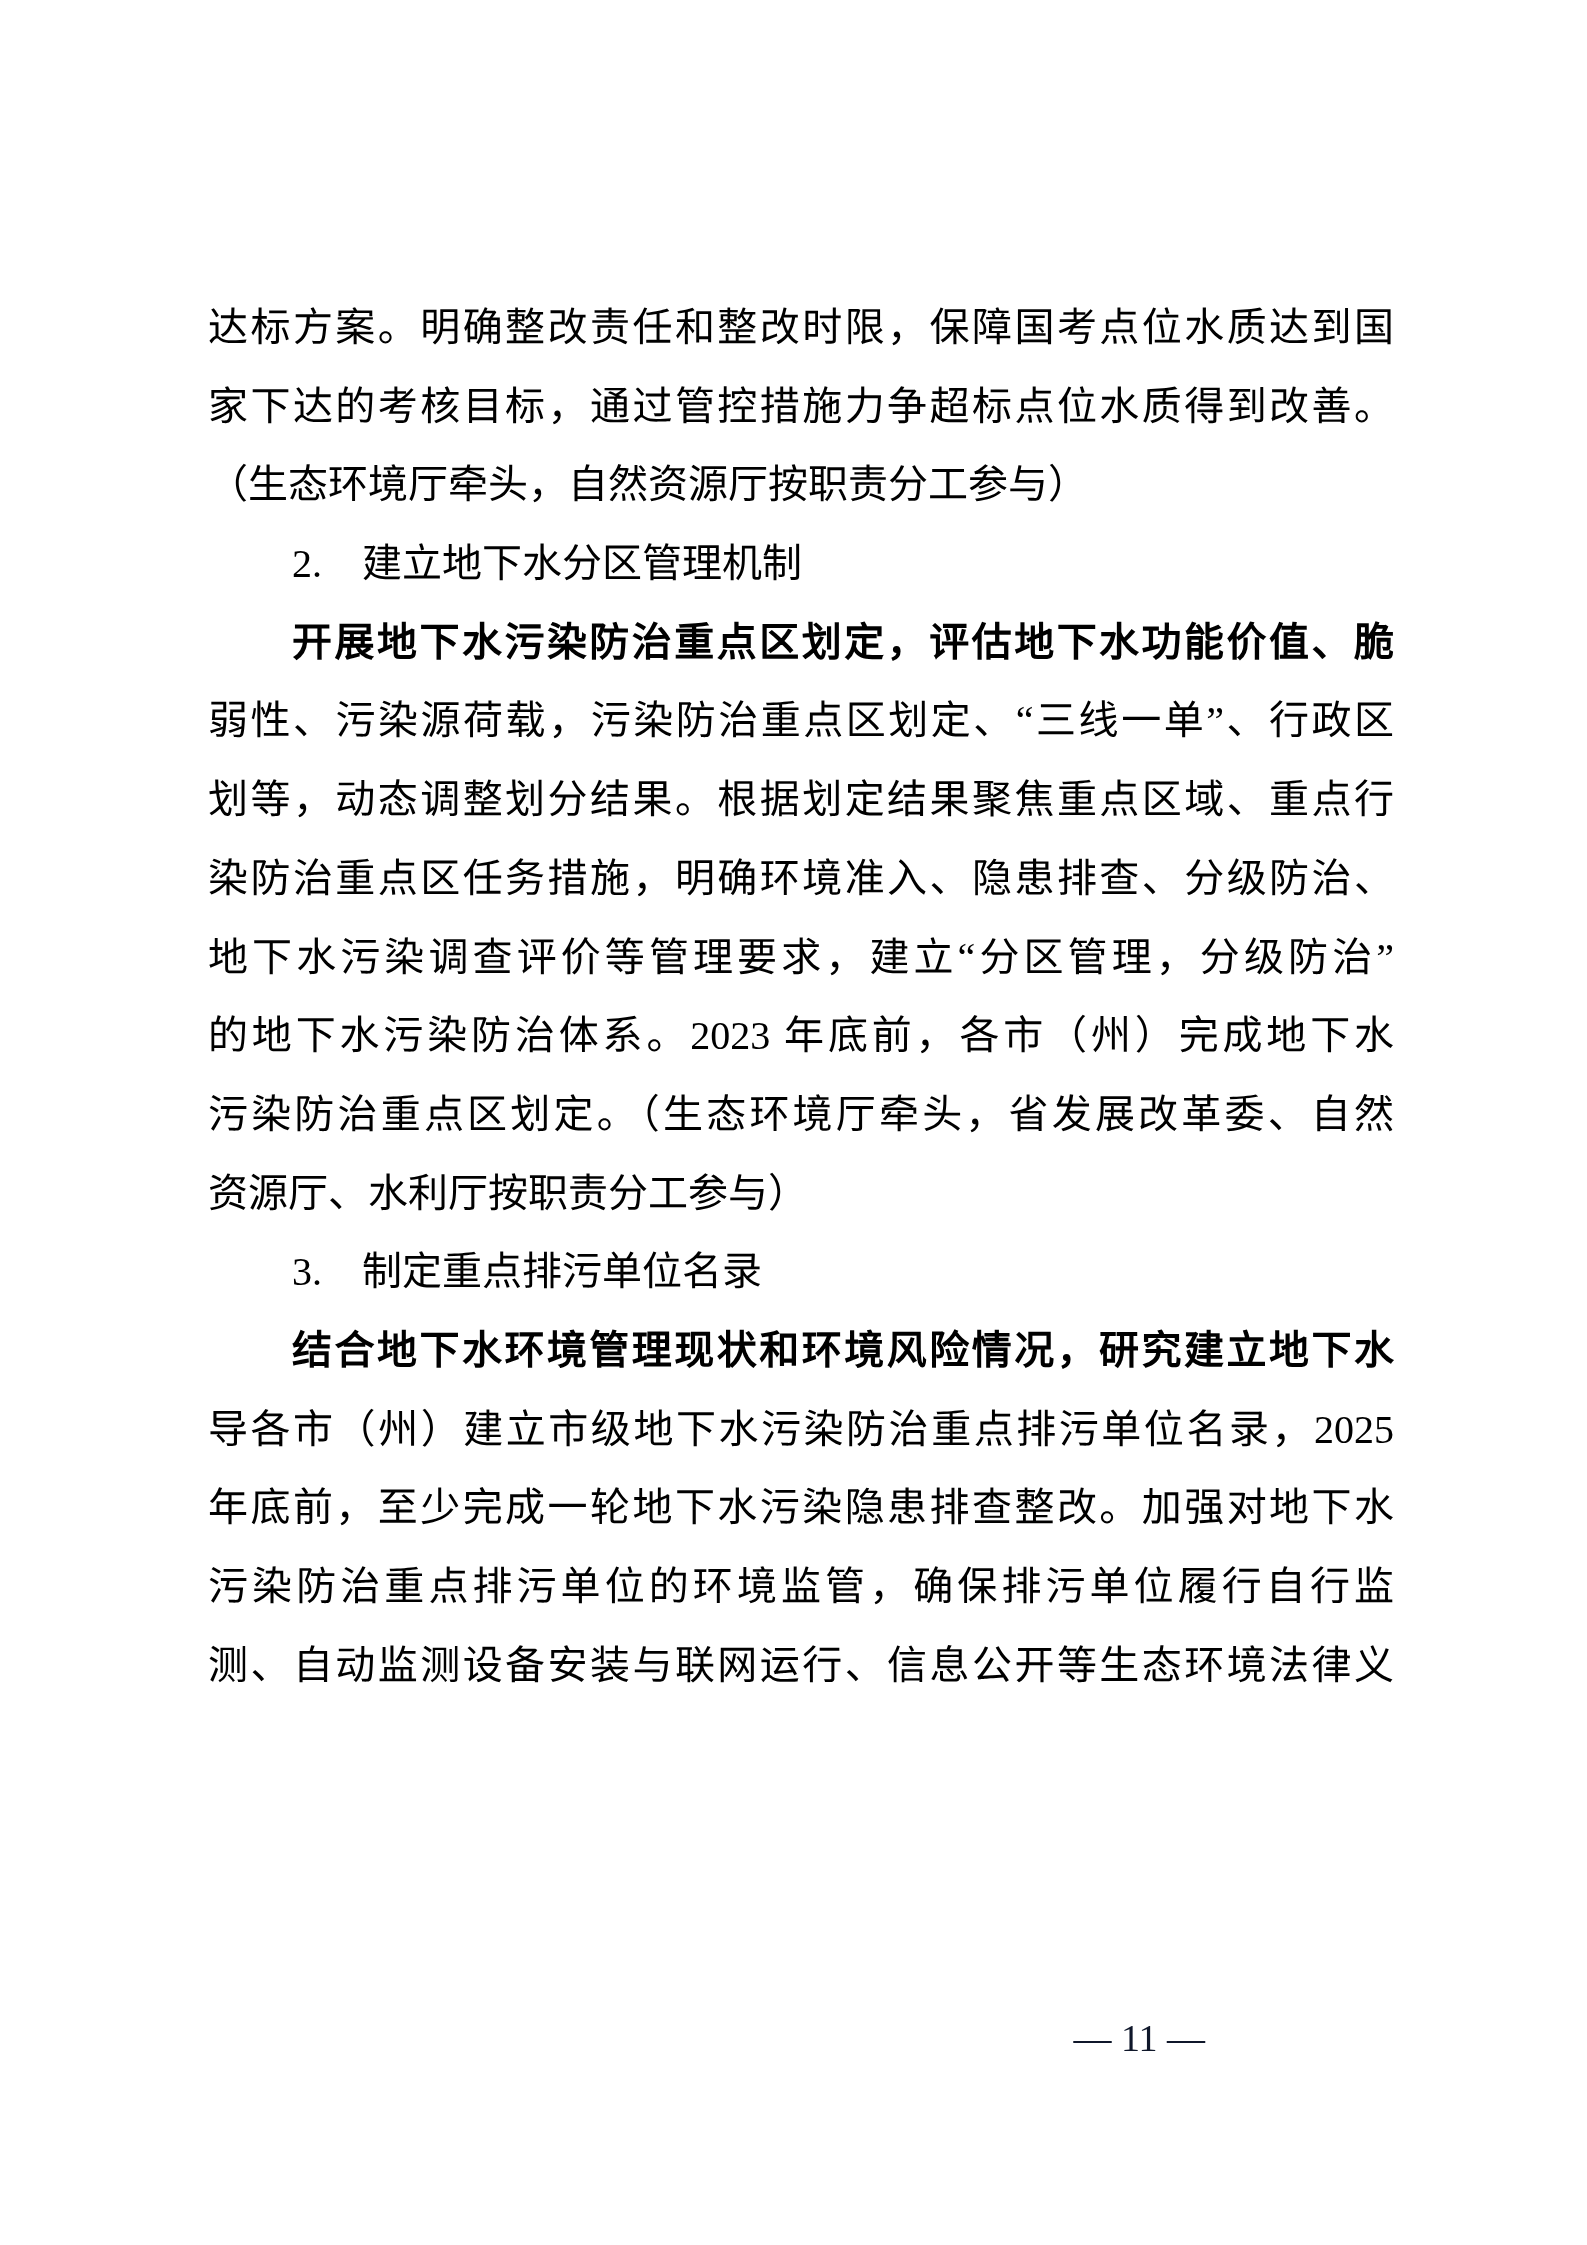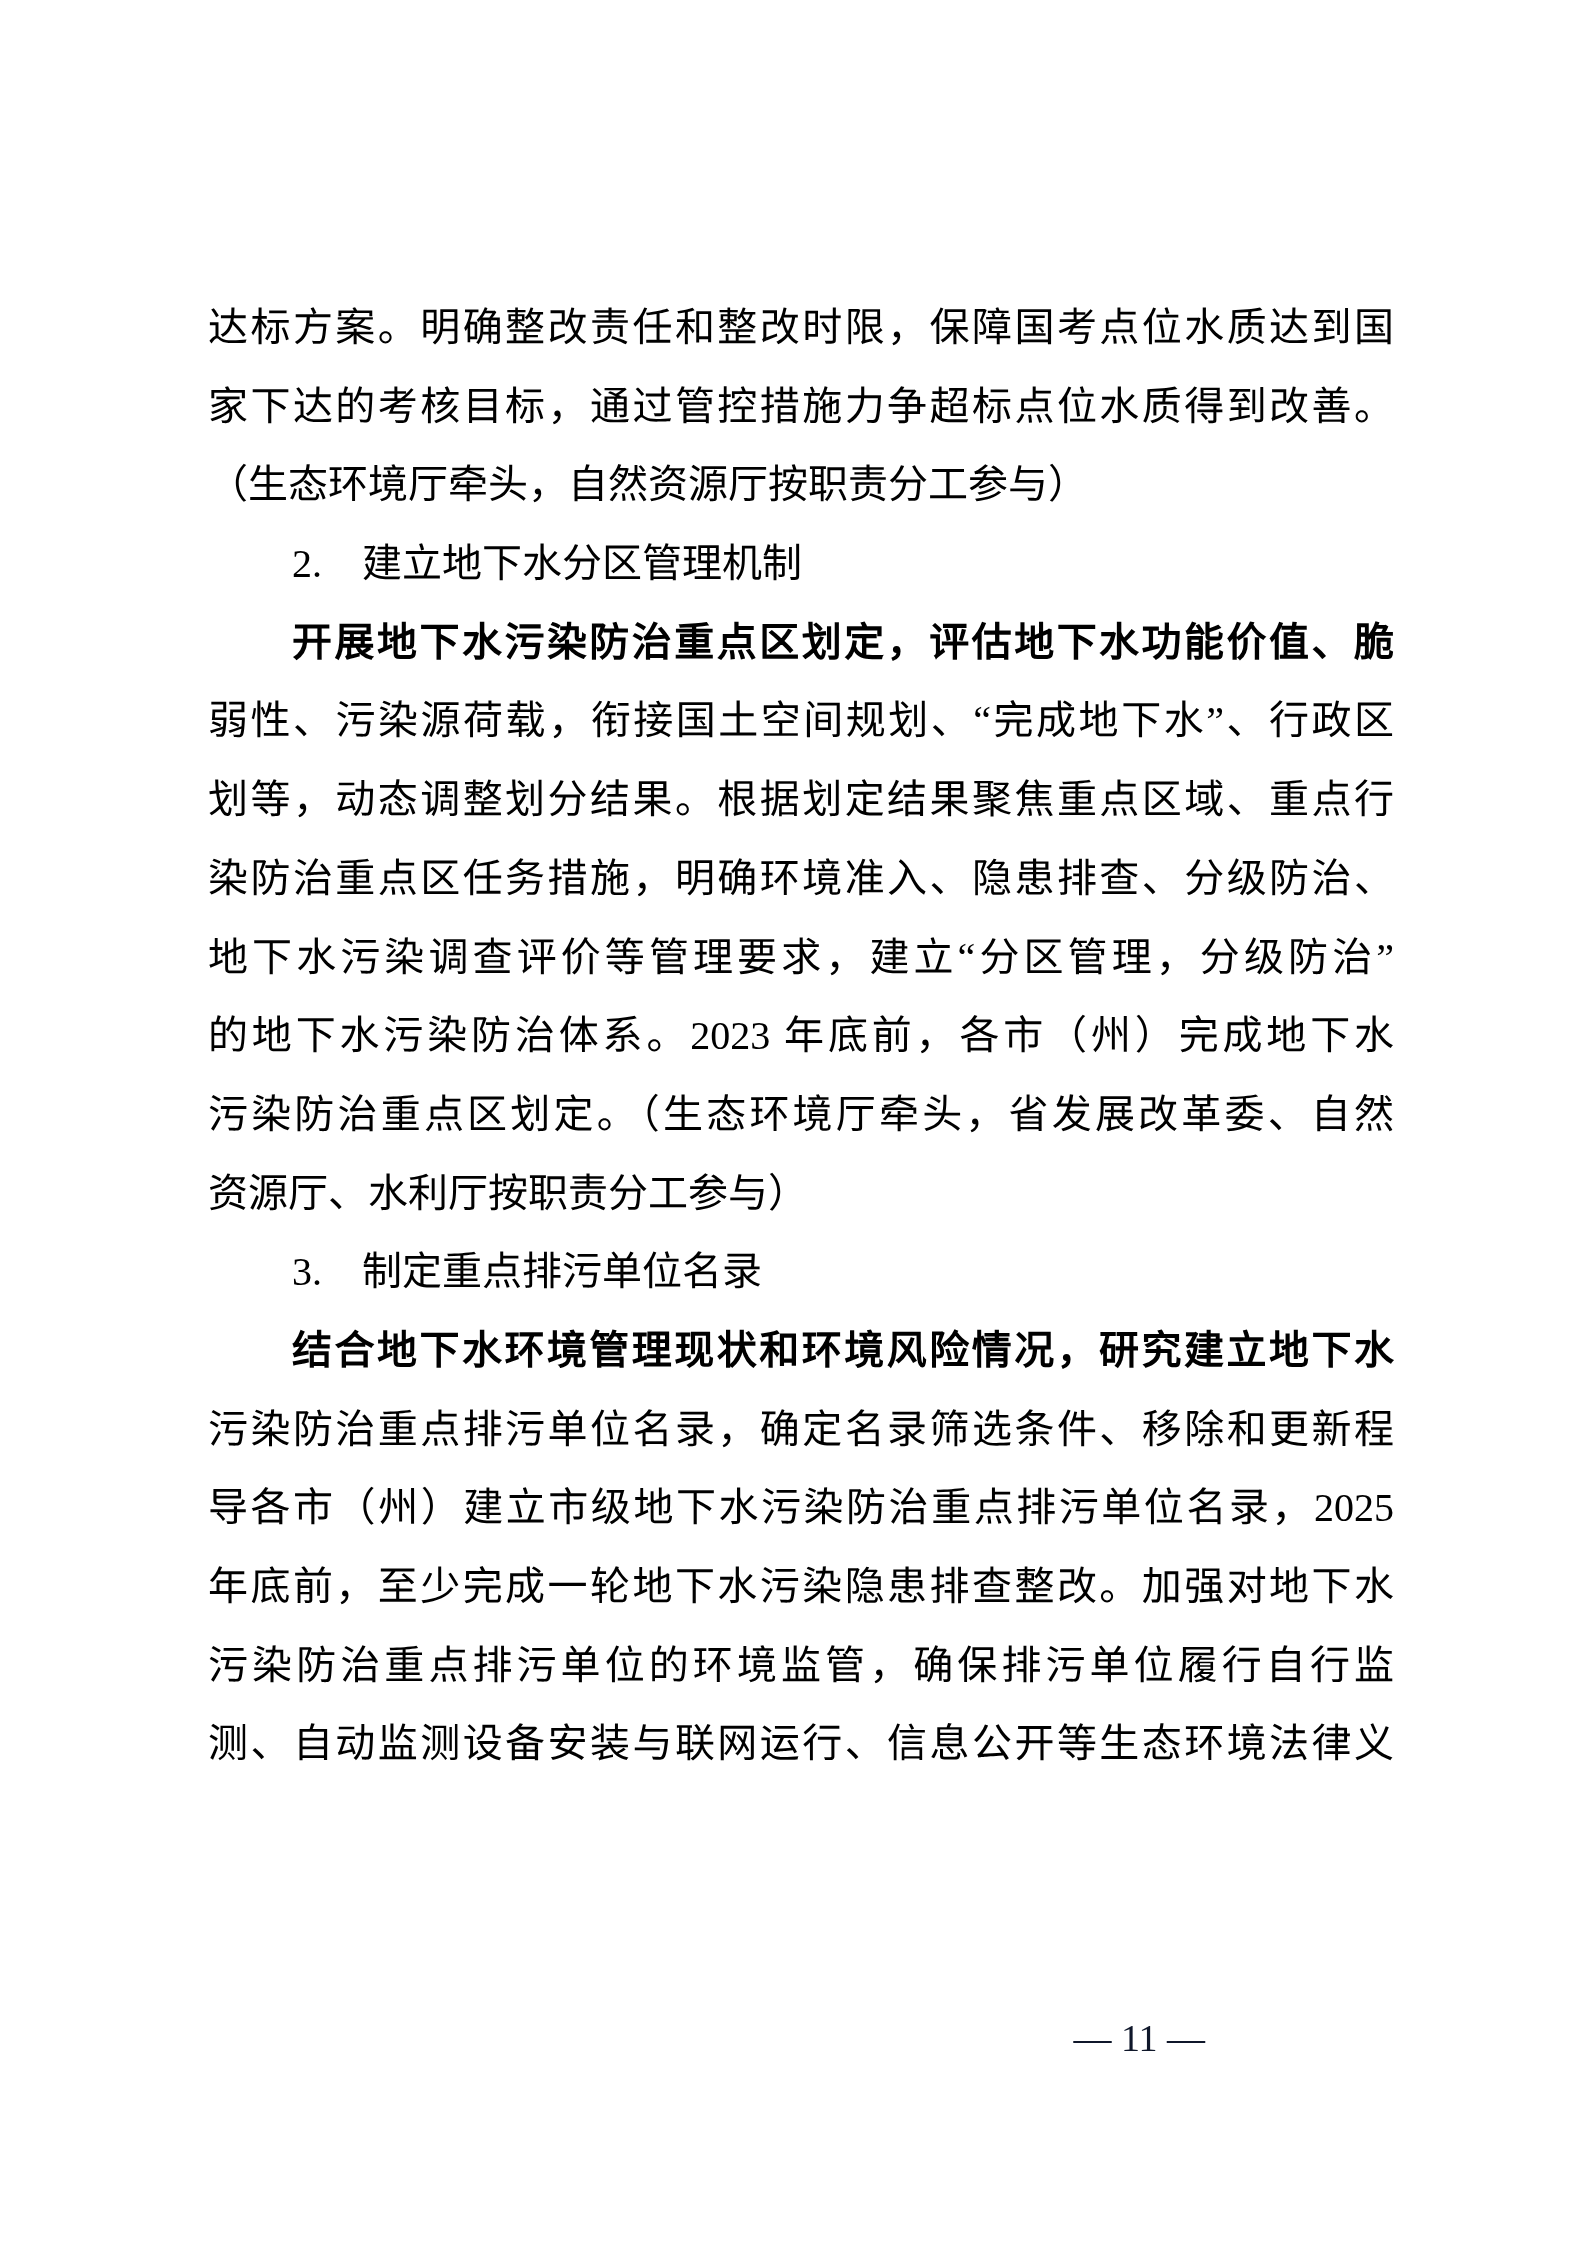--- a/index.html
+++ b/index.html
@@ -70,29 +70,28 @@
 </head>
 <body>
 
 <div class="page">
   <div class="text-block">
       <div class="line body-full">达标方案。明确整改责任和整改时限，保障国考点位水质达到国</div>
       <div class="line body-full">家下达的考核目标，通过管控措施力争超标点位水质得到改善。</div>
       <div class="line body-end">（生态环境厅牵头，自然资源厅按职责分工参与）</div>
       <div class="line heading">2.　建立地下水分区管理机制</div>
       <div class="line body-first">开展地下水污染防治重点区划定，评估地下水功能价值、脆</div>
-      <div class="line body-full">弱性、污染源荷载，衔接国土空间规划、“完成地下水”、行政区</div>
+      <div class="line body-full">弱性、污染源荷载，污染防治重点区划定、“三线一单”、行政区</div>
       <div class="line body-full">划等，动态调整划分结果。根据划定结果聚焦重点区域、重点行</div>
       <div class="line body-full">染防治重点区任务措施，明确环境准入、隐患排查、分级防治、</div>
       <div class="line body-full">地下水污染调查评价等管理要求，建立“分区管理，分级防治”</div>
       <div class="line body-full">的地下水污染防治体系。2023 年底前，各市（州）完成地下水</div>
       <div class="line body-full">污染防治重点区划定。（生态环境厅牵头，省发展改革委、自然</div>
       <div class="line body-end">资源厅、水利厅按职责分工参与）</div>
       <div class="line heading">3.　制定重点排污单位名录</div>
       <div class="line body-first">结合地下水环境管理现状和环境风险情况，研究建立地下水</div>
-      <div class="line body-full">污染防治重点排污单位名录，确定名录筛选条件、移除和更新程</div>
       <div class="line body-full">导各市（州）建立市级地下水污染防治重点排污单位名录，2025</div>
       <div class="line body-full">年底前，至少完成一轮地下水污染隐患排查整改。加强对地下水</div>
       <div class="line body-full">污染防治重点排污单位的环境监管，确保排污单位履行自行监</div>
       <div class="line body-full">测、自动监测设备安装与联网运行、信息公开等生态环境法律义</div>
     </div>
   <div class="footer-page-number">— 11 —</div>
 </div>
 
 </body></html>

